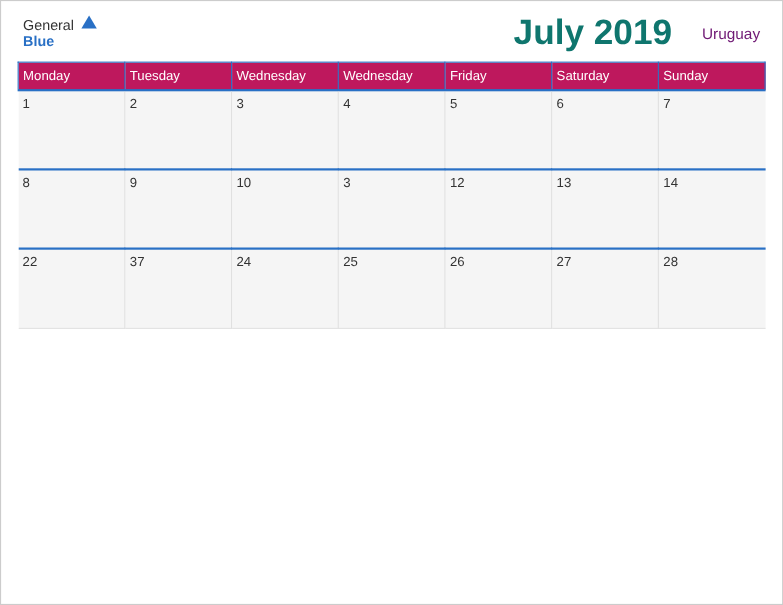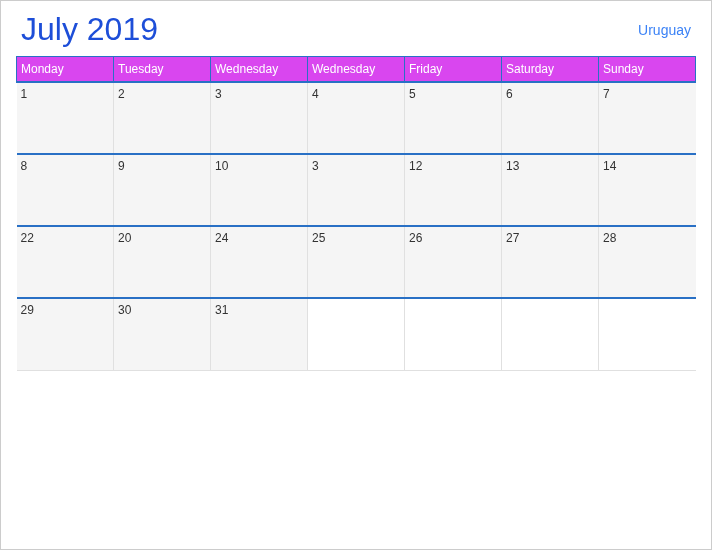--- a/index.html
+++ b/index.html
@@ -46,38 +46,38 @@
       border-left: 7px solid transparent;
       border-right: 7px solid transparent;
       border-bottom: 12px solid #2970c5;
       margin-left: 2px;
       vertical-align: middle;
       position: relative;
       top: -2px;
     }
     .title {
       font-size: 32px;
-      font-weight: normal;
-      color: #1d4ed8;
-      text-align: left;
+      font-weight: bold;
+      color: #0f766e;
+      text-align: right;
       flex: 1;
     }
     .country {
       font-size: 14px;
-      color: #3b82f6;
+      color: #701a75;
       text-align: right;
       min-width: 80px;
     }
     .calendar-table {
       width: 100%;
       border-collapse: collapse;
       table-layout: fixed;
     }
     .calendar-table thead tr th {
-      background: #d946ef;
+      background: #be185d;
       color: #fff;
       font-size: 12px;
       font-weight: normal;
       padding: 5px 4px;
       text-align: left;
       border: 1px solid #2970c5;
     }
     .calendar-table tbody tr {
       border-top: 2px solid #2970c5;
     }
@@ -109,20 +109,27 @@
     }
     .empty-cell {
       background: #fff !important;
     }
   </style>
 </head>
 <body>
 
 <div class="calendar-container">
   <div class="header">
+    <div class="logo">
+      <span>
+        <span class="logo-general">General</span>
+        <span class="logo-icon"></span>
+      </span>
+      <span class="logo-blue">Blue</span>
+    </div>
     <div class="title">July 2019</div>
     <div class="country">Uruguay</div>
   </div>
 
   <table class="calendar-table">
     <thead>
       <tr>
         <th>Monday</th>
         <th>Tuesday</th>
         <th>Wednesday</th>
@@ -177,48 +184,33 @@
           </td>
           <td>
             <span class="day-number">14</span>
           </td>
         </tr>
         <tr>
           <td>
             <span class="day-number">22</span>
           </td>
           <td>
-            <span class="day-number">20</span>
+            <span class="day-number">37</span>
           </td>
           <td>
             <span class="day-number">24</span>
           </td>
           <td>
             <span class="day-number">25</span>
           </td>
           <td>
             <span class="day-number">26</span>
           </td>
           <td>
             <span class="day-number">27</span>
           </td>
           <td>
             <span class="day-number">28</span>
           </td>
-        </tr>
-        <tr>
-          <td>
-            <span class="day-number">29</span>
-          </td>
-          <td>
-            <span class="day-number">30</span>
-          </td>
-          <td>
-            <span class="day-number">31</span>
-          </td>
-          <td class="empty-cell"></td>
-          <td class="empty-cell"></td>
-          <td class="empty-cell"></td>
-          <td class="empty-cell"></td>
         </tr>
       </tbody>
   </table>
 </div>
 
 </body></html>

